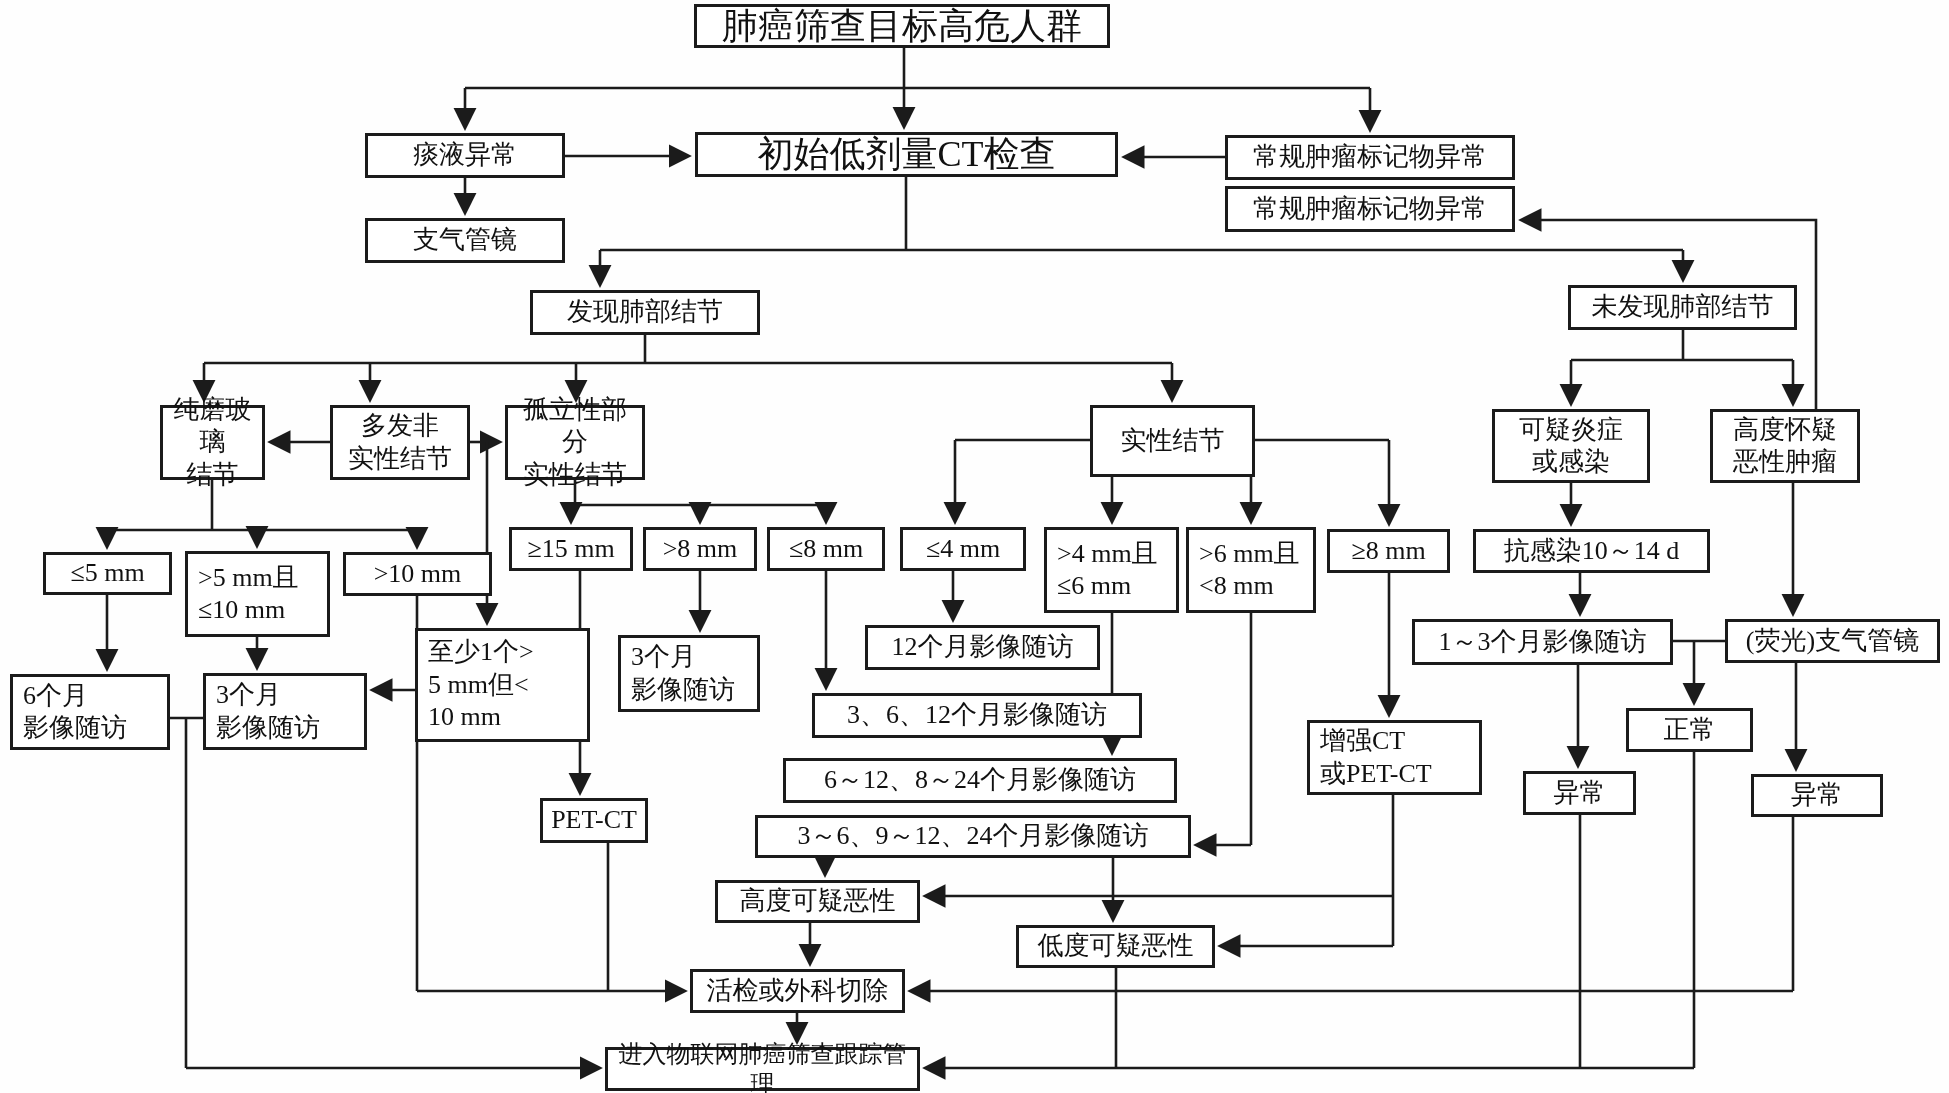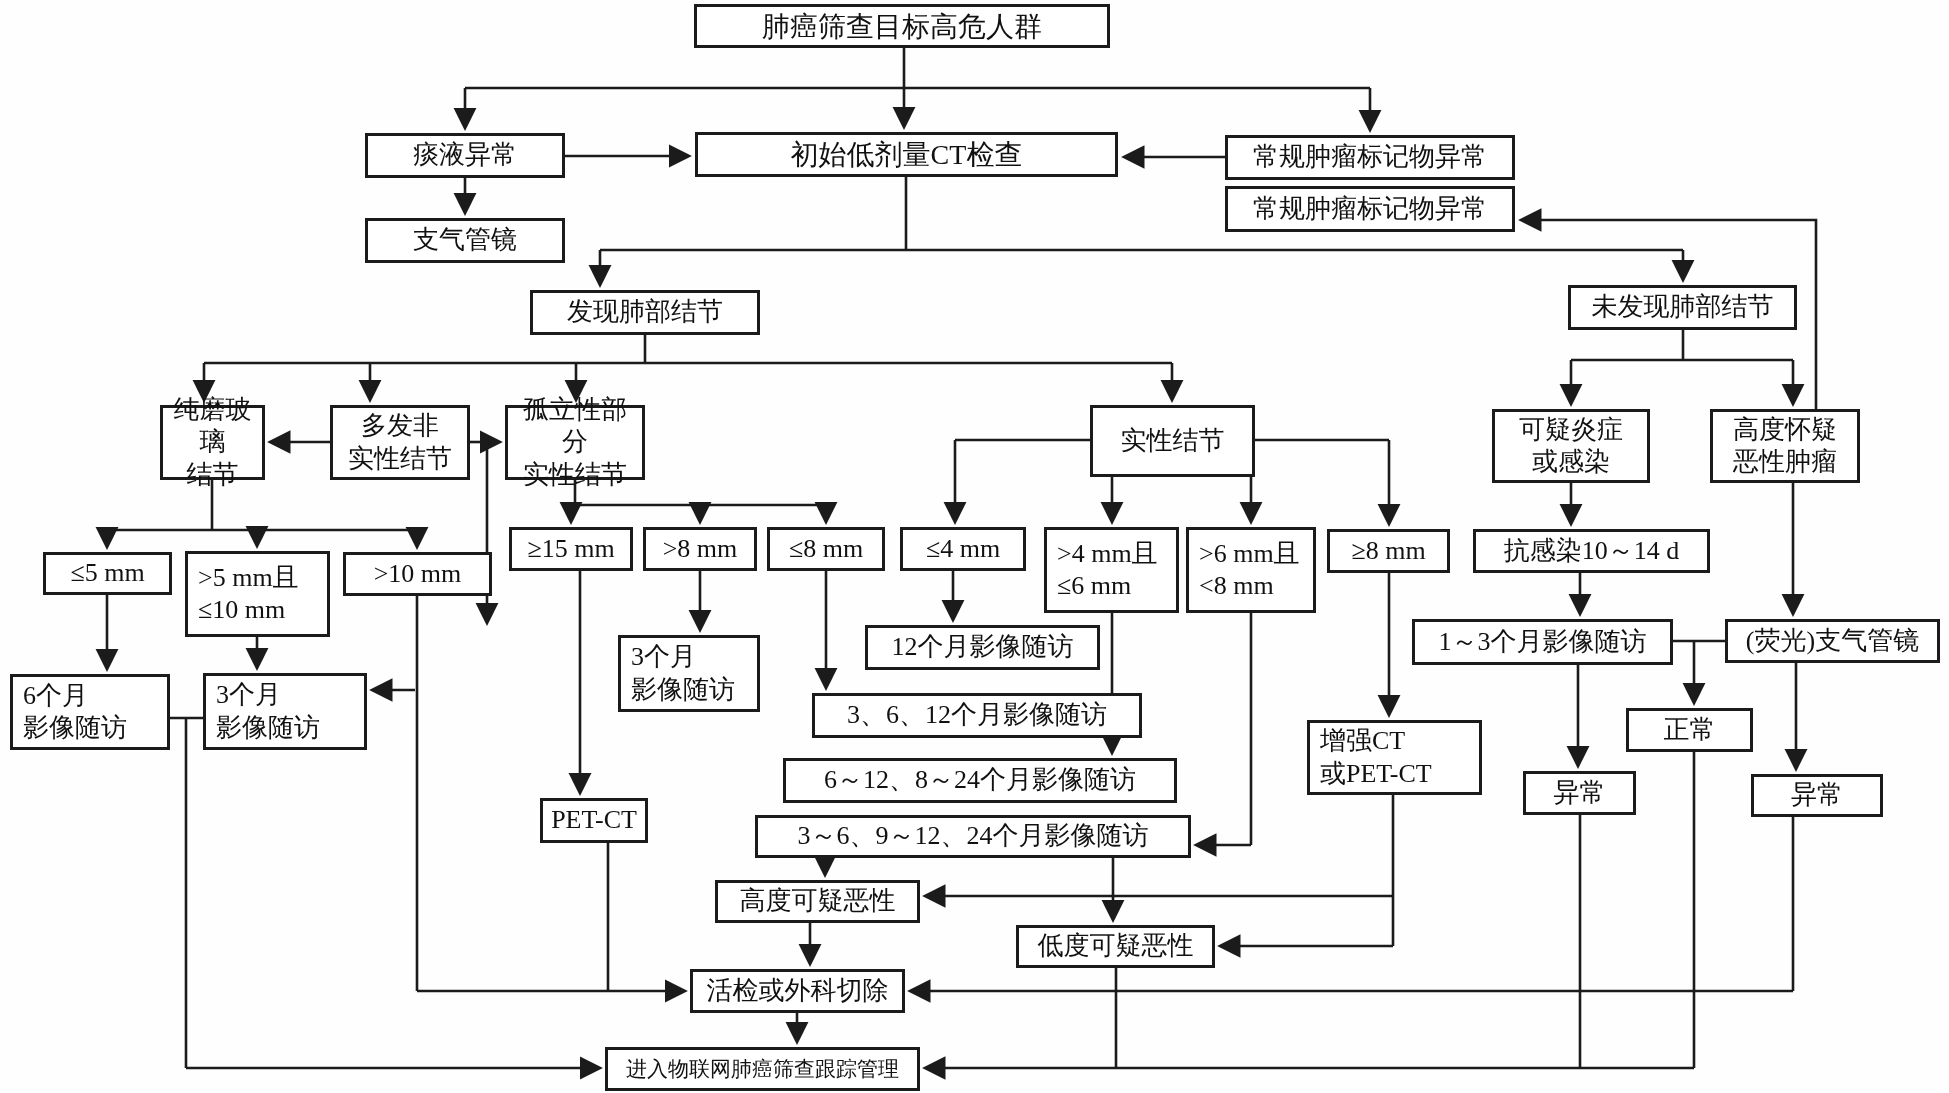--- a/index.html
+++ b/index.html
@@ -7,22 +7,22 @@
     position:relative;width:1949px;height:1093px;background:#fefefe;
     font-family:"Liberation Serif","DejaVu Serif",serif;overflow:hidden;
   }
   #wires{position:absolute;left:0;top:0;z-index:1;}
   .node{
     position:absolute;z-index:2;box-sizing:border-box;
     border:3px solid #1b1b1b;background:#fff;color:#111;
     display:flex;align-items:center;justify-content:center;text-align:center;
     font-size:26px;line-height:1.25;white-space:pre-line;padding:1px 4px;
   }
-  .node.big{font-size:28px;}
-  .node.sm{font-size:21px;}
+  .node.big{font-size:36px;}
+  .node.sm{font-size:24px;}
   .node.leftal{justify-content:flex-start;text-align:left;padding-left:10px;}
   .wire{stroke:#1b1b1b;stroke-width:2.6;fill:none;}
   .arrow{marker-end:url(#ah);}
 </style>
 </head>
 <body>
 
 <div id="canvas">
 
   <svg id="wires" width="1949" height="1093">
@@ -156,20 +156,23 @@
   <div class="node" style="left:643px;top:527px;width:114px;height:44px">&gt;8 mm</div>
   <div class="node" style="left:767px;top:527px;width:118px;height:44px">≤8 mm</div>
   <div class="node" style="left:900px;top:527px;width:126px;height:44px">≤4 mm</div>
   <div class="node leftal" style="left:1044px;top:527px;width:135px;height:86px">&gt;4 mm且
 ≤6 mm</div>
   <div class="node leftal" style="left:1186px;top:527px;width:130px;height:86px">&gt;6 mm且
 &lt;8 mm</div>
   <div class="node" style="left:1327px;top:529px;width:123px;height:44px">≥8 mm</div>
   <div class="node" style="left:1473px;top:529px;width:237px;height:44px">抗感染10～14 d</div>
 
+  <div class="node leftal" style="left:415px;top:628px;width:175px;height:114px">至少1个&gt;
+5 mm但&lt;
+10 mm</div>
   <div class="node leftal" style="left:10px;top:674px;width:160px;height:76px">6个月
 影像随访</div>
   <div class="node leftal" style="left:203px;top:673px;width:164px;height:77px">3个月
 影像随访</div>
   <div class="node leftal" style="left:618px;top:635px;width:142px;height:77px">3个月
 影像随访</div>
   <div class="node" style="left:865px;top:625px;width:235px;height:45px">12个月影像随访</div>
   <div class="node" style="left:812px;top:693px;width:330px;height:45px">3、6、12个月影像随访</div>
   <div class="node" style="left:783px;top:758px;width:394px;height:45px">6～12、8～24个月影像随访</div>
   <div class="node" style="left:755px;top:815px;width:436px;height:43px">3～6、9～12、24个月影像随访</div>

